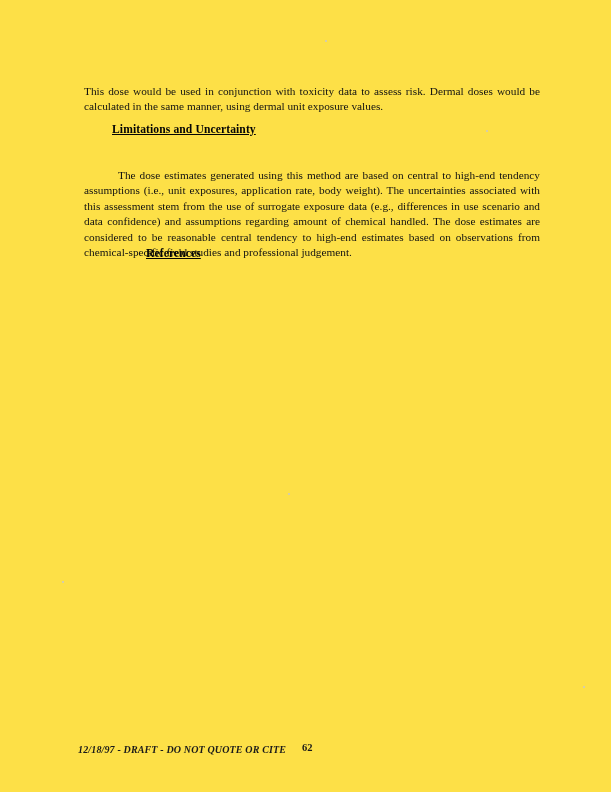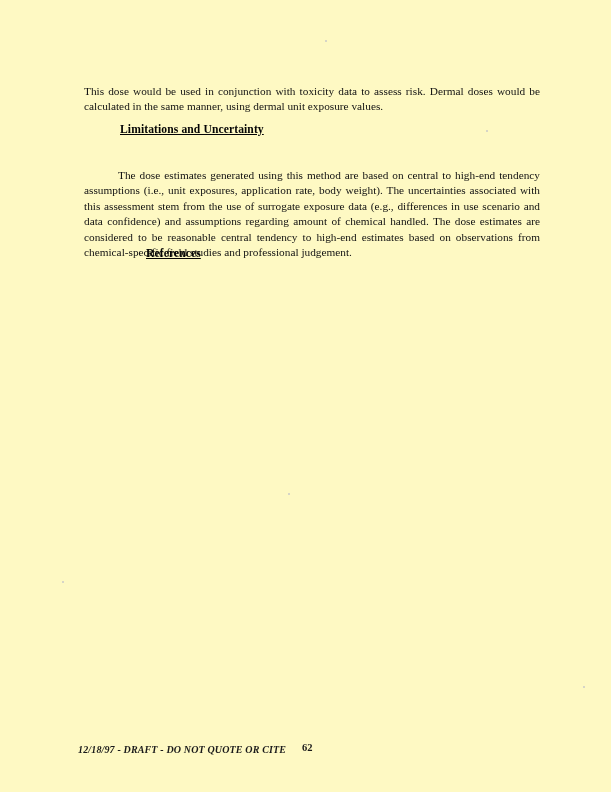--- a/index.html
+++ b/index.html
@@ -8,21 +8,21 @@
     background: #ffffff;
   }
   body {
     font-family: "Liberation Serif", "DejaVu Serif", serif;
     color: #000000;
   }
   #page {
     position: relative;
     width: 611px;
     height: 792px;
-    background: #fef9c3;
+    background: #fde047;
     overflow: hidden;
   }
   .textcol {
     position: absolute;
     left: 84px;
     width: 456px;
   }
   .para {
     font-size: 11.3px;
     line-height: 15.4px;
@@ -38,21 +38,21 @@
     font-size: 11.6px;
     font-weight: bold;
     text-decoration: underline;
     letter-spacing: 0.1px;
     color: #050505;
     white-space: nowrap;
   }
   #p-intro { top: 84px; }
   #h-limitations {
     position: absolute;
-    left: 120px;
+    left: 112px;
     top: 123px;
   }
   #p-limitations { top: 168px; }
   #h-references {
     position: absolute;
     left: 118px;
     top: 247px;
     margin-left: 28px;
   }
   #p-references { top: 278px; }

